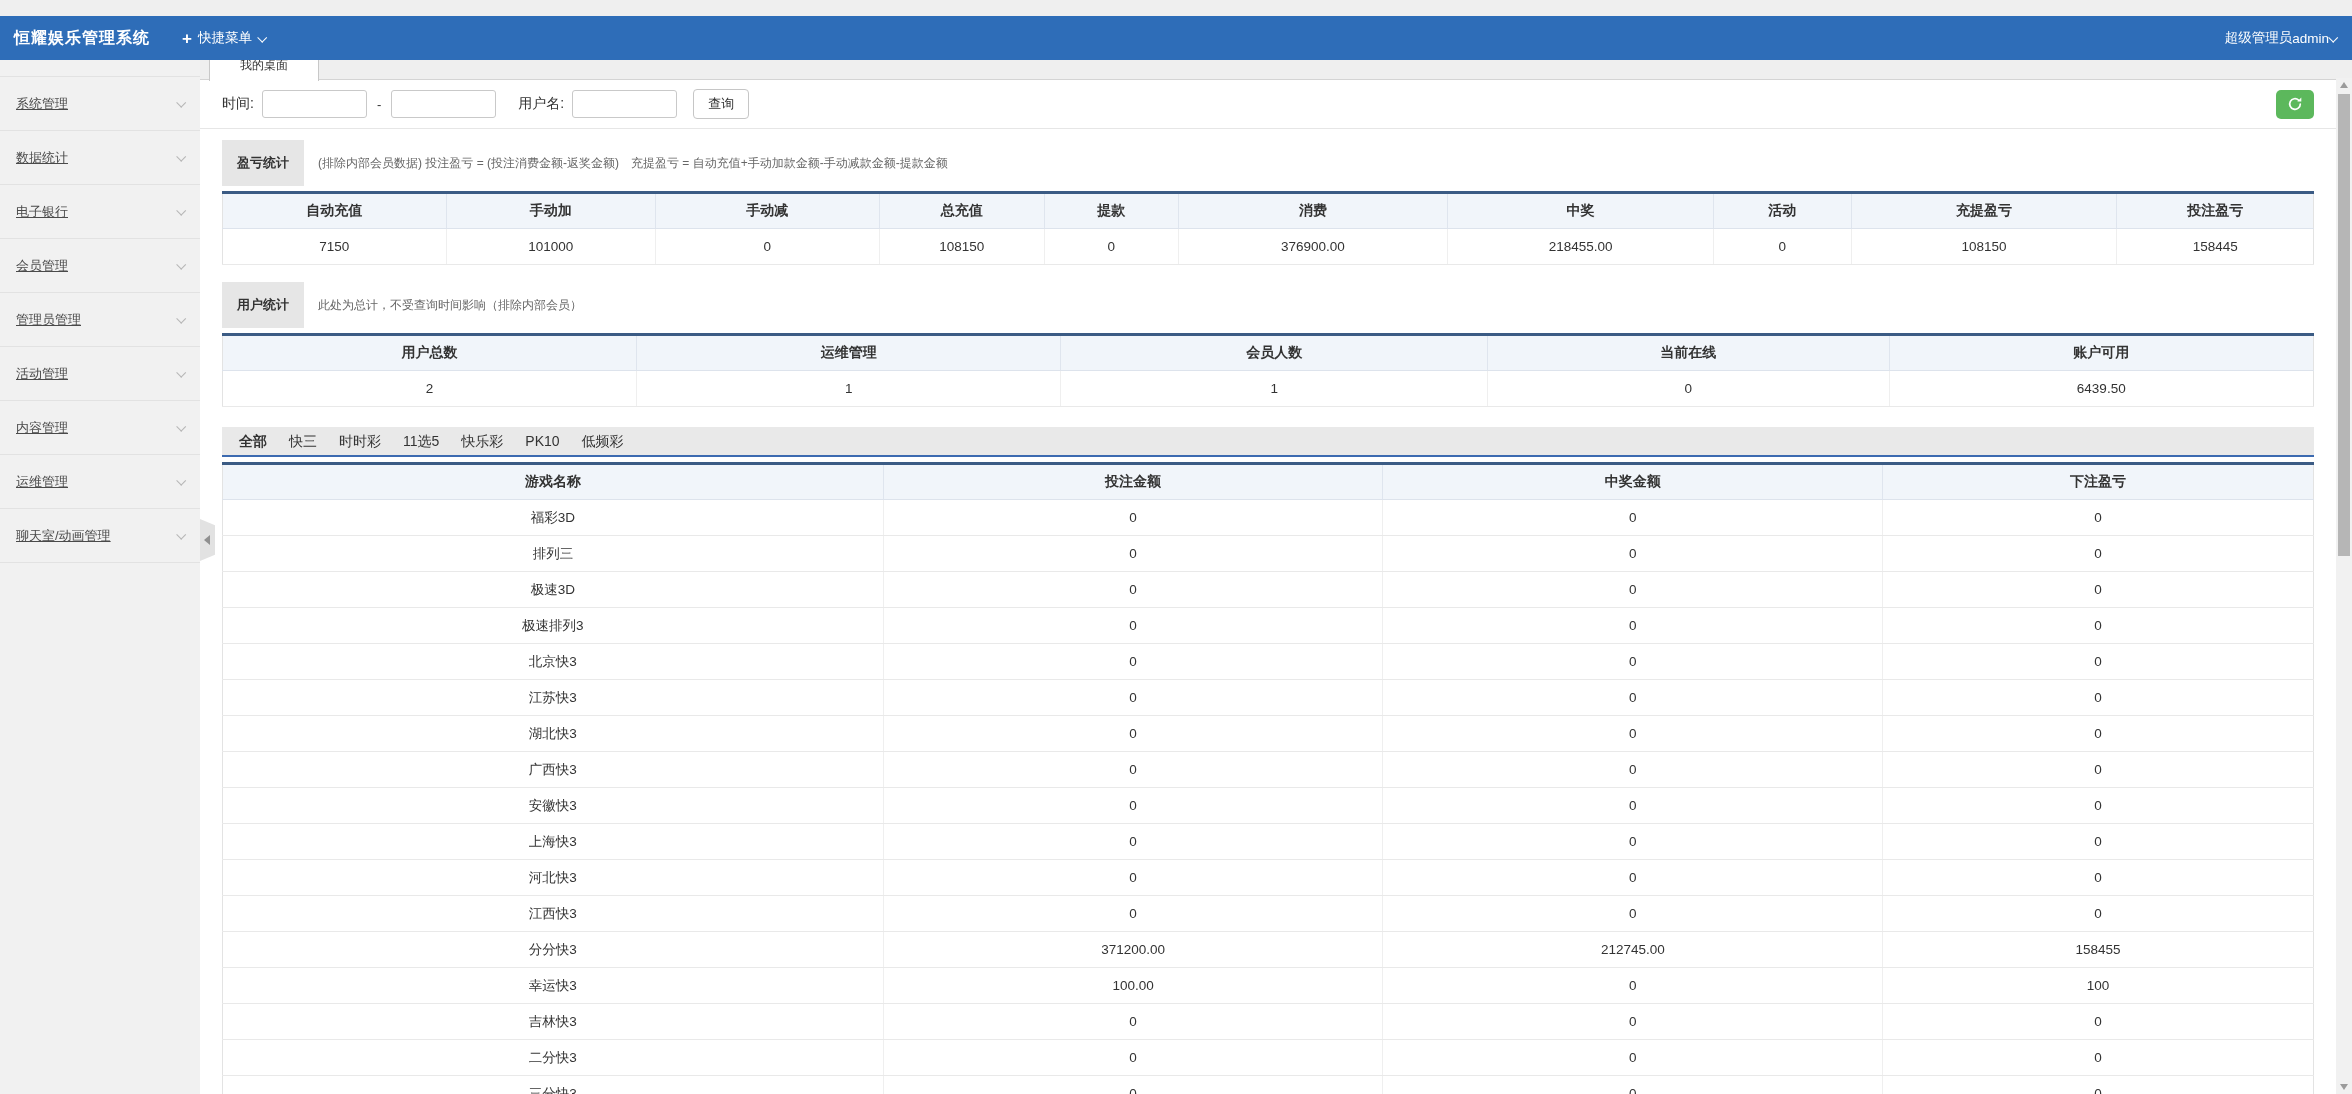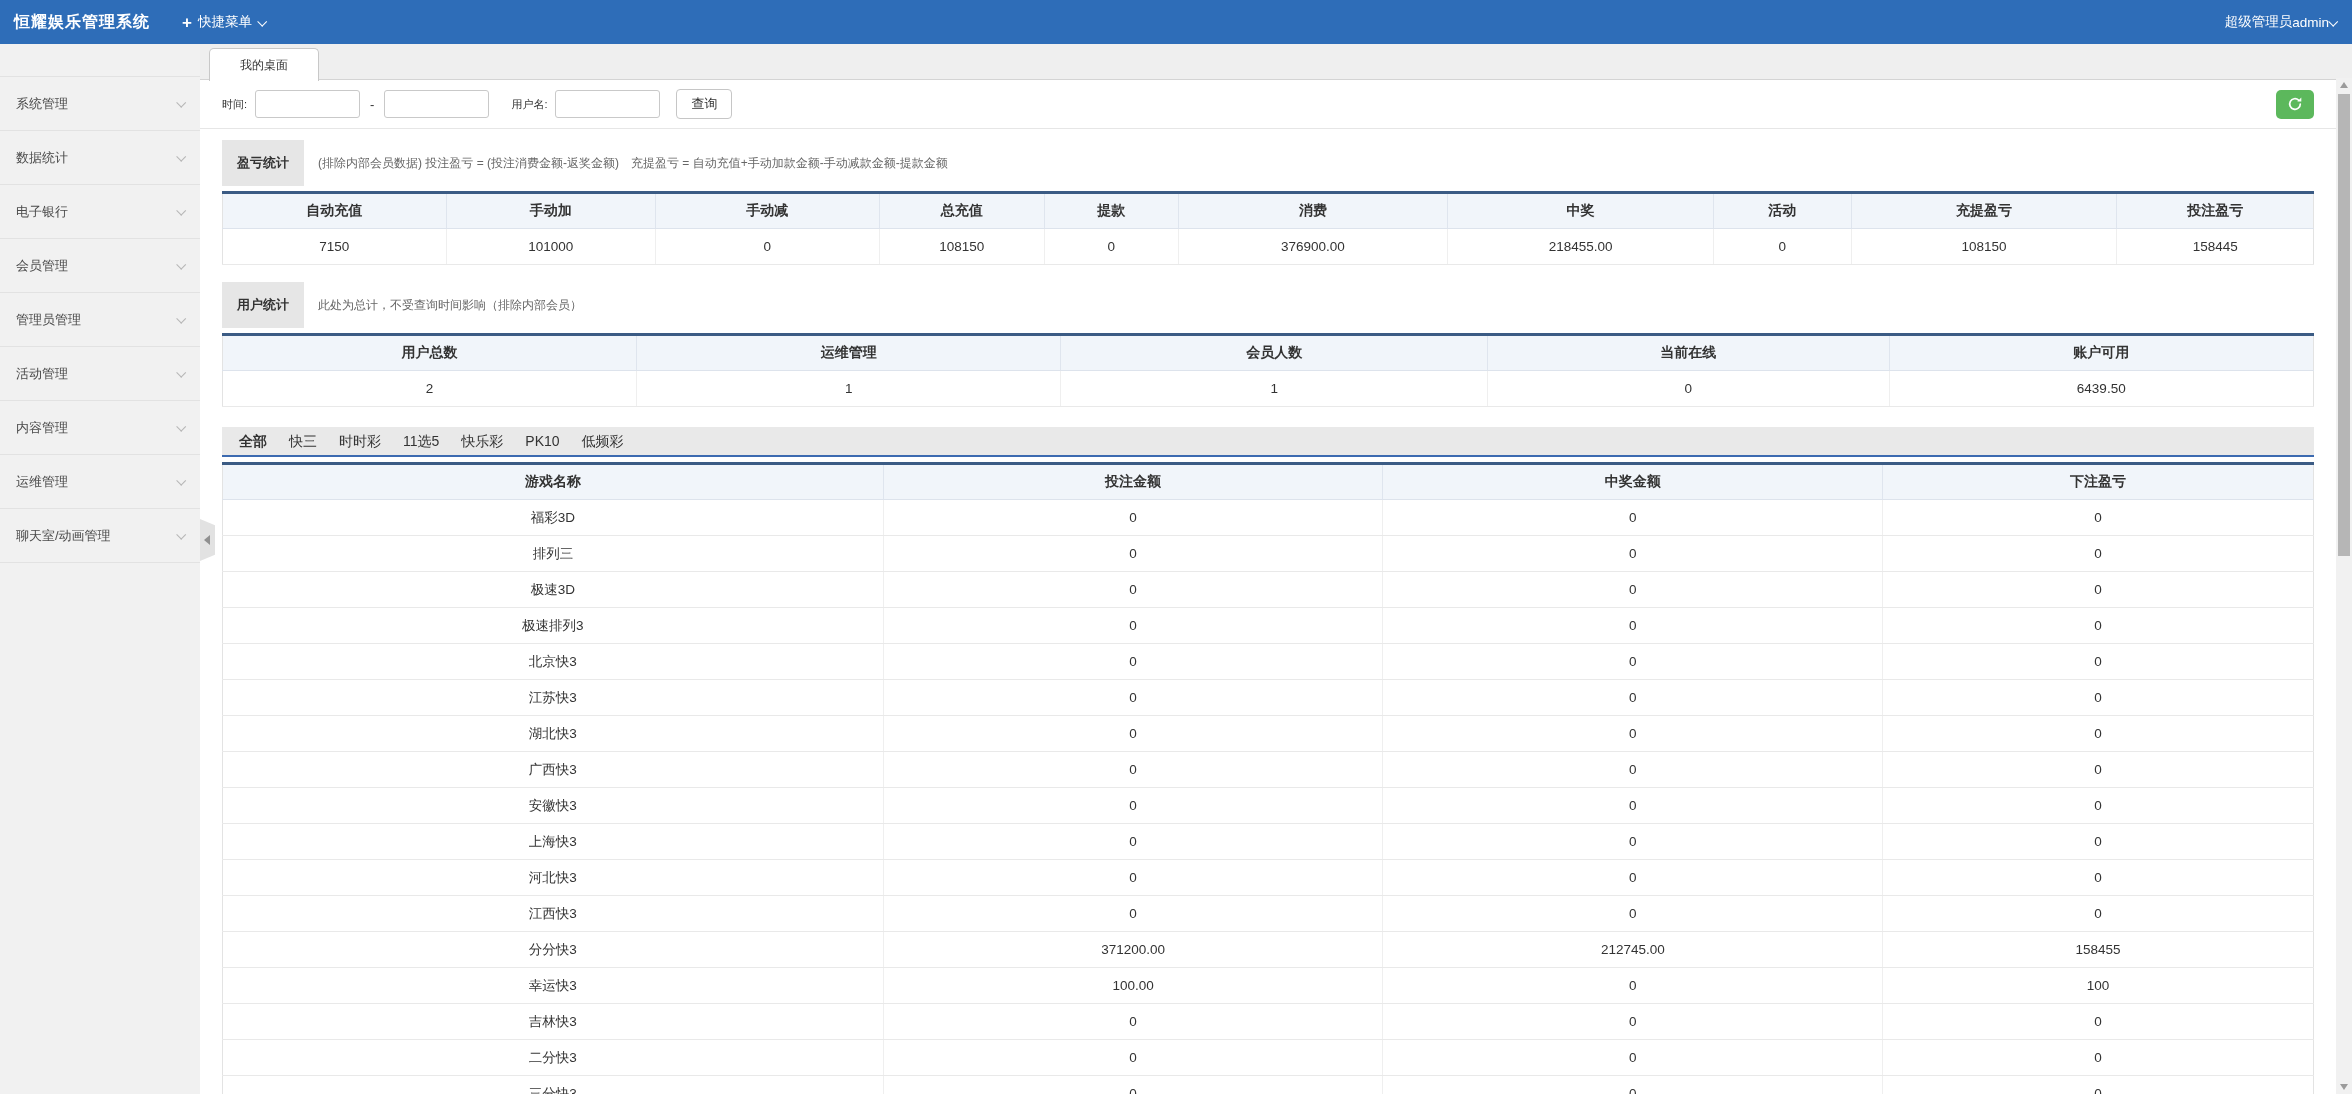--- a/index.html
+++ b/index.html
@@ -1,43 +1,43 @@
 <!DOCTYPE html>
 <html><head>
 <meta charset="utf-8">
 <style>
   * { margin:0; padding:0; box-sizing:border-box; }
   html,body { width:2352px; height:1094px; overflow:hidden; }
   body { font-family:"Liberation Sans","DejaVu Sans",sans-serif; background:#efefef; position:relative; color:#333; }
 
   
-  .navbar { position:absolute; top:0; left:0; width:2352px; height:44px; background:#2e6db8; display:flex; align-items:center; color:#fff; z-index:30; }
+  .navbar { position:absolute; top:16px; left:0; width:2352px; height:44px; background:#2e6db8; display:flex; align-items:center; color:#fff; z-index:30; }
   .brand { font-size:16px; font-weight:bold; margin-left:14px; letter-spacing:1px; }
   .quick-menu { display:flex; align-items:center; margin-left:32px; font-size:13.5px; cursor:pointer; gap:6px; }
   .plus { font-size:17px; font-weight:bold; line-height:1; }
   .chev { display:inline-block; width:7px; height:7px; border-right:1.6px solid currentColor; border-bottom:1.6px solid currentColor; transform:rotate(45deg) translateY(-1px); }
   .nav-right { margin-left:auto; margin-right:16px; display:flex; align-items:center; font-size:13.5px; }
 
   
   .sidebar { position:absolute; top:44px; left:0; width:200px; bottom:0; background:#f1f1f1; }
   .side-menu { margin-top:32px; border-top:1px solid #e2e2e2; }
-  .side-item { height:54px; display:flex; align-items:center; padding:0 16px; border-bottom:1px solid #e2e2e2; font-size:13px; color:#4a4a4a; cursor:pointer; }
+  .side-item { height:54px; display:flex; align-items:center; padding:0 16px; border-bottom:1px solid #e2e2e2; font-size:13px; color:#4a4a4a; cursor:pointer;text-decoration:underline; }
   .side-item .chev { color:#b5b5b5; margin-left:auto; }
   .collapse-handle { position:absolute; left:200px; top:519px; width:15px; height:42px; background:#e2e2e2; clip-path:polygon(0 0,100% 15%,100% 85%,0 100%); display:flex; align-items:center; justify-content:center; cursor:pointer; z-index:25; }
   .collapse-arrow { width:0; height:0; border-top:5px solid transparent; border-bottom:5px solid transparent; border-right:6px solid #8f8f8f; margin-right:2px; }
 
   
   .content { position:absolute; left:200px; top:44px; right:16px; bottom:0; }
   .tabstrip { height:36px; border-bottom:1px solid #d4d4d4; position:relative; }
   .tab-desktop { display:inline-flex; align-items:center; justify-content:center; margin-left:9px; margin-top:4px; height:33px; padding:0 30px; background:#fff; border:1px solid #c8c8c8; border-bottom:none; border-radius:5px 5px 0 0; font-size:12px; color:#333; position:relative; top:0px; z-index:2; cursor:pointer; }
   .panel { position:absolute; top:36px; left:0; right:0; bottom:0; background:#fff; overflow:hidden; }
 
   
   .filter-bar { display:flex; align-items:center; padding:9px 22px; border-bottom:1px solid #e6e6e6; gap:8px; }
-  .filter-label { font-size:11px; color:#333; }
+  .filter-label { font-size:14px; color:#333; }
   .filter-input { width:105px; height:28px; border:1px solid #c9c9c9; border-radius:3px; background:#fff; padding:0 6px; font-size:13px; outline:none; }
   .dash { color:#333; font-size:13px; margin:0 2px; }
   .username-label { margin-left:14px; }
   .btn-query { height:30px; padding:0 14px; background:#fff; border:1px solid #c6c6c6; border-radius:4px; font-size:13px; color:#333; cursor:pointer; margin-left:8px; }
   .btn-refresh { margin-left:auto; width:38px; height:29px; background:#5cb85c; border:none; border-radius:5px; display:flex; align-items:center; justify-content:center; cursor:pointer; }
 
   
   .section { margin:11px 22px 0 22px; }
   .section-head { display:flex; align-items:center; }
   .section-title { background:#e6e6e6; padding:14px 15px; font-size:13px; font-weight:bold; color:#333; }

